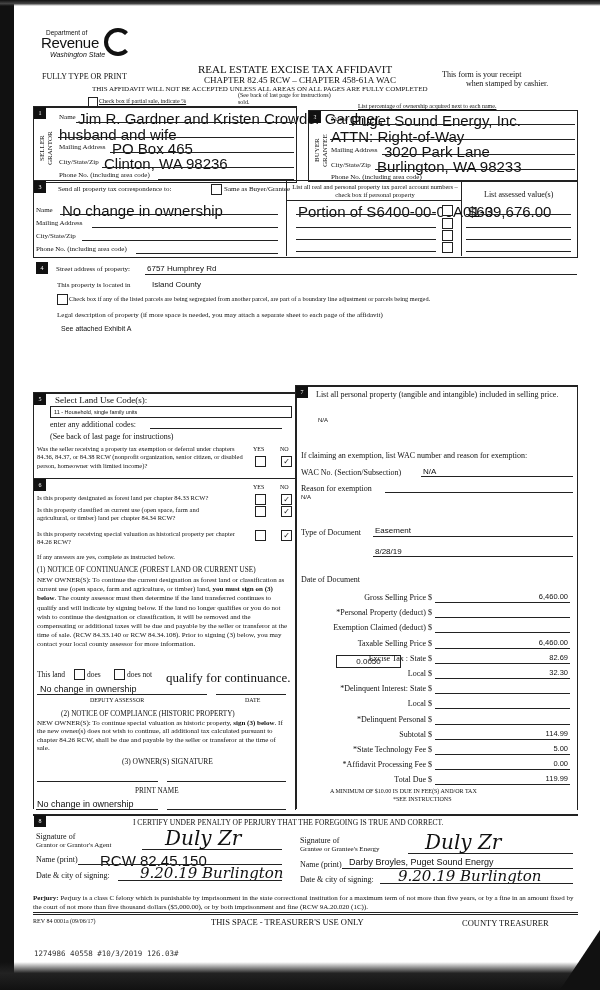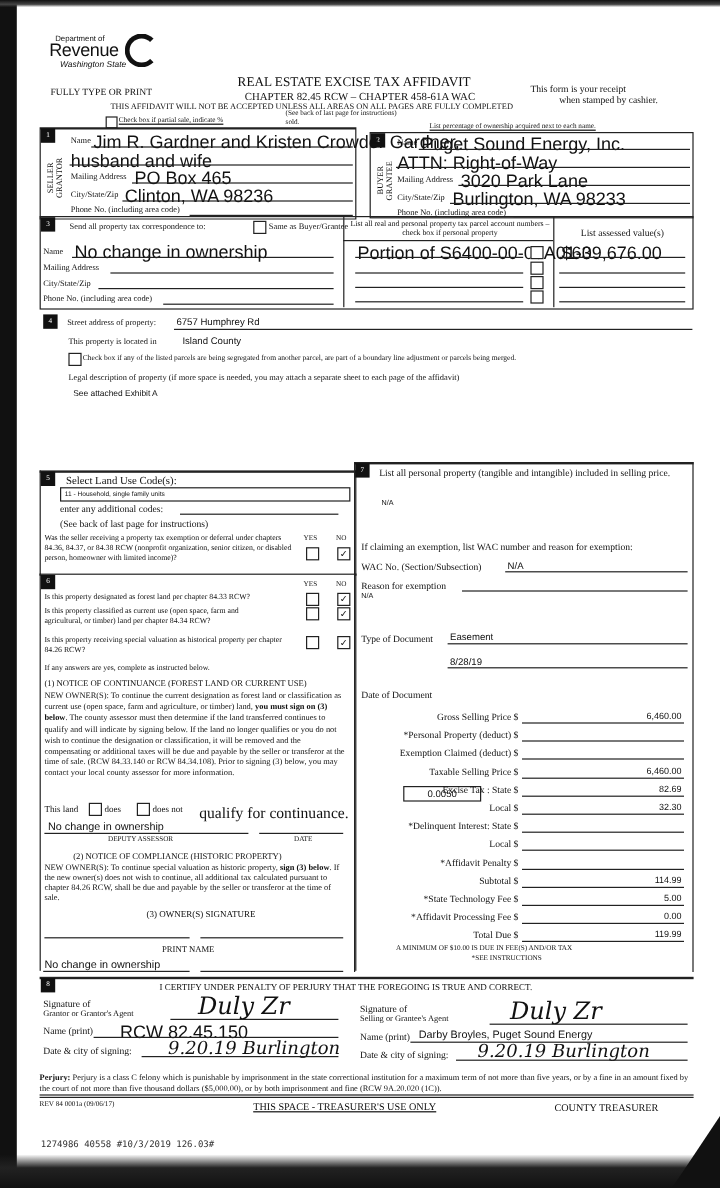--- a/index.html
+++ b/index.html
@@ -222,21 +222,21 @@
       <div class="t fill right" style="left: 436px; top: 683px; width: 132px; font-size: 7.5px;"></div>
       <div class="line" style="left: 435px; top: 693px; width: 135px;"></div>
     </div>
     <div>
       <div class="t right" style="left: 300px; top: 699px; width: 126px; font-size: 8px;">Local</div>
       <div class="t" style="left: 428px; top: 699px; font-size: 8px;">$</div>
       <div class="t fill right" style="left: 436px; top: 698px; width: 132px; font-size: 7.5px;"></div>
       <div class="line" style="left: 435px; top: 708px; width: 135px;"></div>
     </div>
     <div>
-      <div class="t right" style="left: 300px; top: 715px; width: 126px; font-size: 8px;">*Affidavit Penalty</div>
+      <div class="t right" style="left: 300px; top: 715px; width: 126px; font-size: 8px;">*Delinquent Personal</div>
       <div class="t" style="left: 428px; top: 715px; font-size: 8px;">$</div>
       <div class="t fill right" style="left: 436px; top: 714px; width: 132px; font-size: 7.5px;"></div>
       <div class="line" style="left: 435px; top: 724px; width: 135px;"></div>
     </div>
     <div>
       <div class="t right" style="left: 300px; top: 730px; width: 126px; font-size: 8px;">Subtotal</div>
       <div class="t" style="left: 428px; top: 730px; font-size: 8px;">$</div>
       <div class="t fill right" style="left: 436px; top: 729px; width: 132px; font-size: 7.5px;">114.99</div>
       <div class="line" style="left: 435px; top: 739px; width: 135px;"></div>
     </div>
@@ -313,28 +313,28 @@
 <div class="t sig" style="left:165px;top:826px;font-size:20px;">Duly Zr</div>
 <div class="line" style="left:142px;top:849px;width:140px;"></div>
 <div class="t s8" style="left:36px;top:855px;">Name (print)</div>
 <div class="t fill s10" style="left:100px;top:852px;">RCW 82.45.150</div>
 <div class="line" style="left:78px;top:864px;width:204px;"></div>
 <div class="t s8" style="left:36px;top:871px;">Date &amp; city of signing:</div>
 <div class="t sig" style="left:140px;top:864px;">9.20.19  Burlington</div>
 <div class="line" style="left:118px;top:880px;width:164px;"></div>
 
 <div class="t s8" style="left:300px;top:836px;">Signature of</div>
-<div class="t bold small" style="left:300px;top:845px;">Selling or Grantee's Agent</div>
+<div class="t bold small" style="left:300px;top:845px;">Grantee or Grantee's Energy</div>
 <div class="t sig" style="left:425px;top:830px;font-size:20px;">Duly Zr</div>
 <div class="line" style="left:408px;top:853px;width:165px;"></div>
 <div class="t s8" style="left:300px;top:860px;">Name (print)</div>
 <div class="t fill s9" style="left:349px;top:857px;">Darby Broyles, Puget Sound Energy</div>
 <div class="line" style="left:342px;top:868px;width:231px;"></div>
 <div class="t s8" style="left:300px;top:875px;">Date &amp; city of signing:</div>
 <div class="t sig" style="left:398px;top:867px;">9.20.19  Burlington</div>
 <div class="line" style="left:380px;top:883px;width:193px;"></div>
 
 <div class="para" style="left:33px;top:894px;width:545px;font-size:7px;line-height:9px;border-bottom:1px solid #222;"><b>Perjury:</b><span> Perjury is a class C felony which is punishable by imprisonment in the state correctional institution for a maximum term of not more than five years, or by a fine in an amount fixed by the court of not more than five thousand dollars ($5,000.00), or by both imprisonment and fine (RCW 9A.20.020 (1C)).</span></div>
 <div style="position:absolute;left:33px;top:914px;width:545px;border-top:1.5px solid #222;"></div>
 <div class="t" style="left:33px;top:918px;font-size:6px;">REV 84 0001a (09/06/17)</div>
-<div class="t" style="left:211px;top:917px;font-size:8.5px;text-decoration:underline;">THIS SPACE - TREASURER'S USE ONLY</div>
+<div class="t" style="left:211px;top:917px;font-size:8.5px;">THIS SPACE - TREASURER'S USE ONLY</div>
 <div class="t" style="left:462px;top:918px;font-size:8.5px;">COUNTY TREASURER</div>
 <div class="t" style="left:34px;top:949px;font-family:'DejaVu Sans Mono',monospace;font-size:7.5px;color:#333;">1274986 40558 #10/3/2019 126.03#</div>
 
 </body></html>

